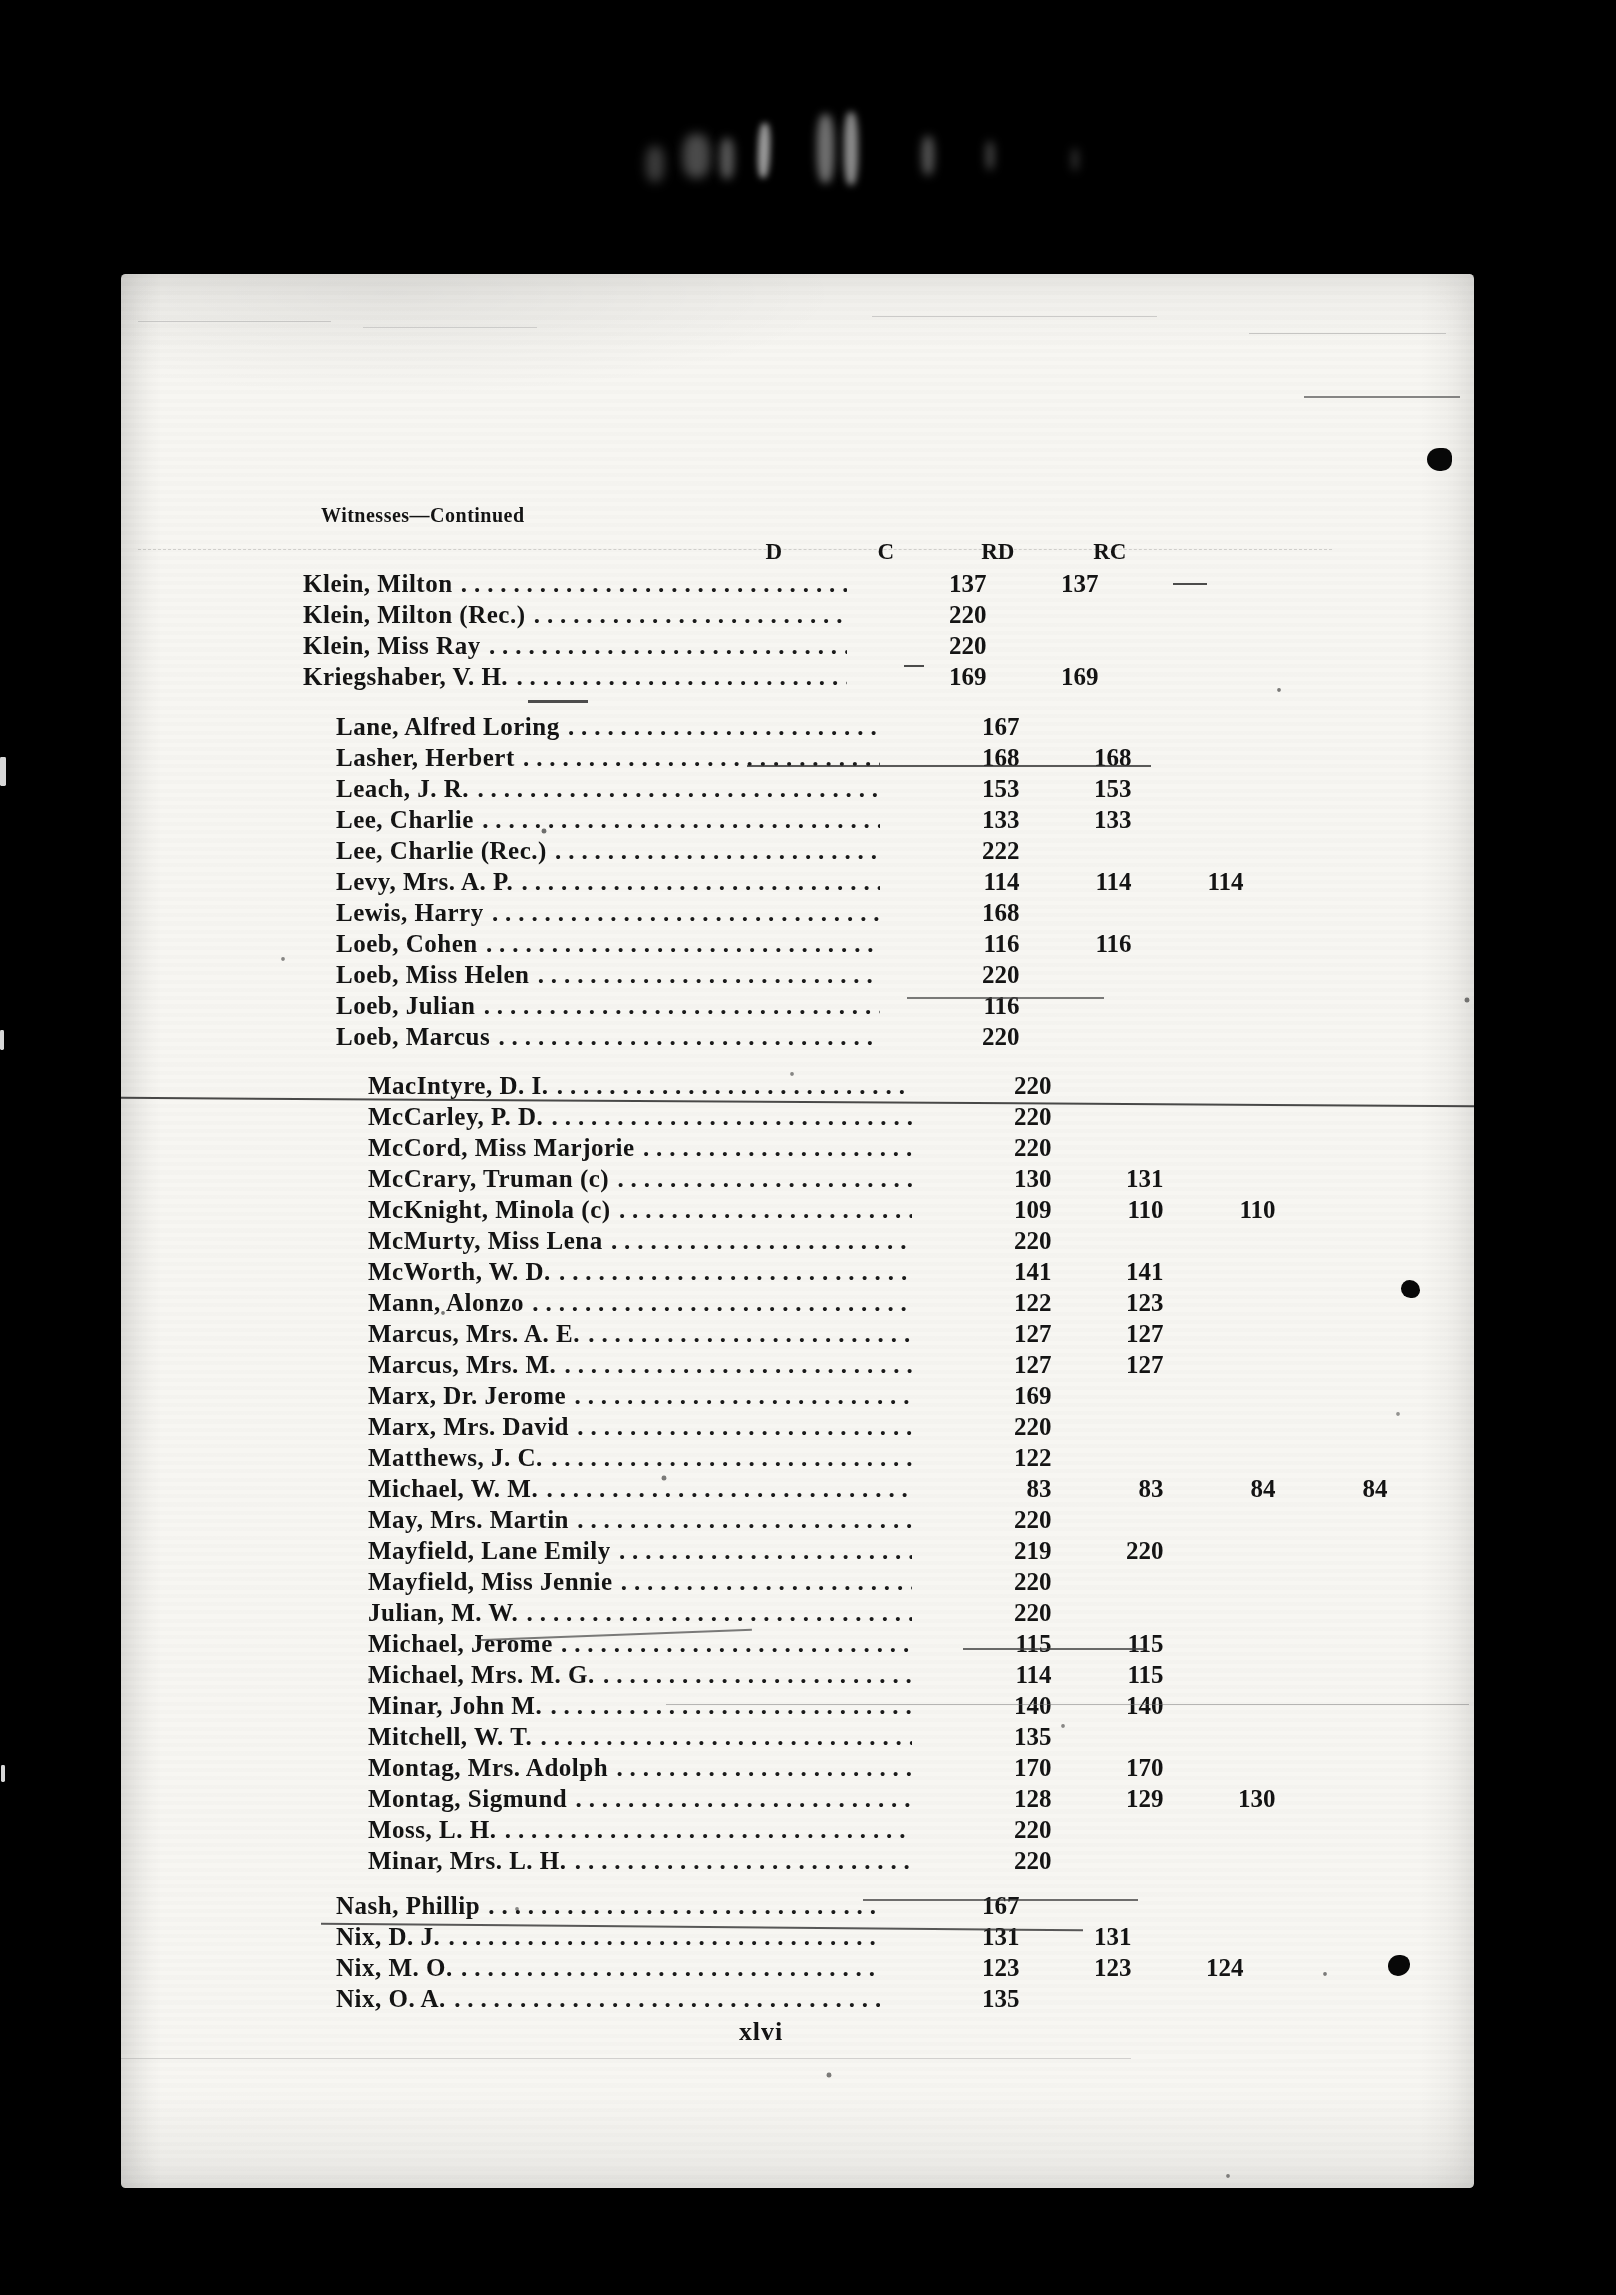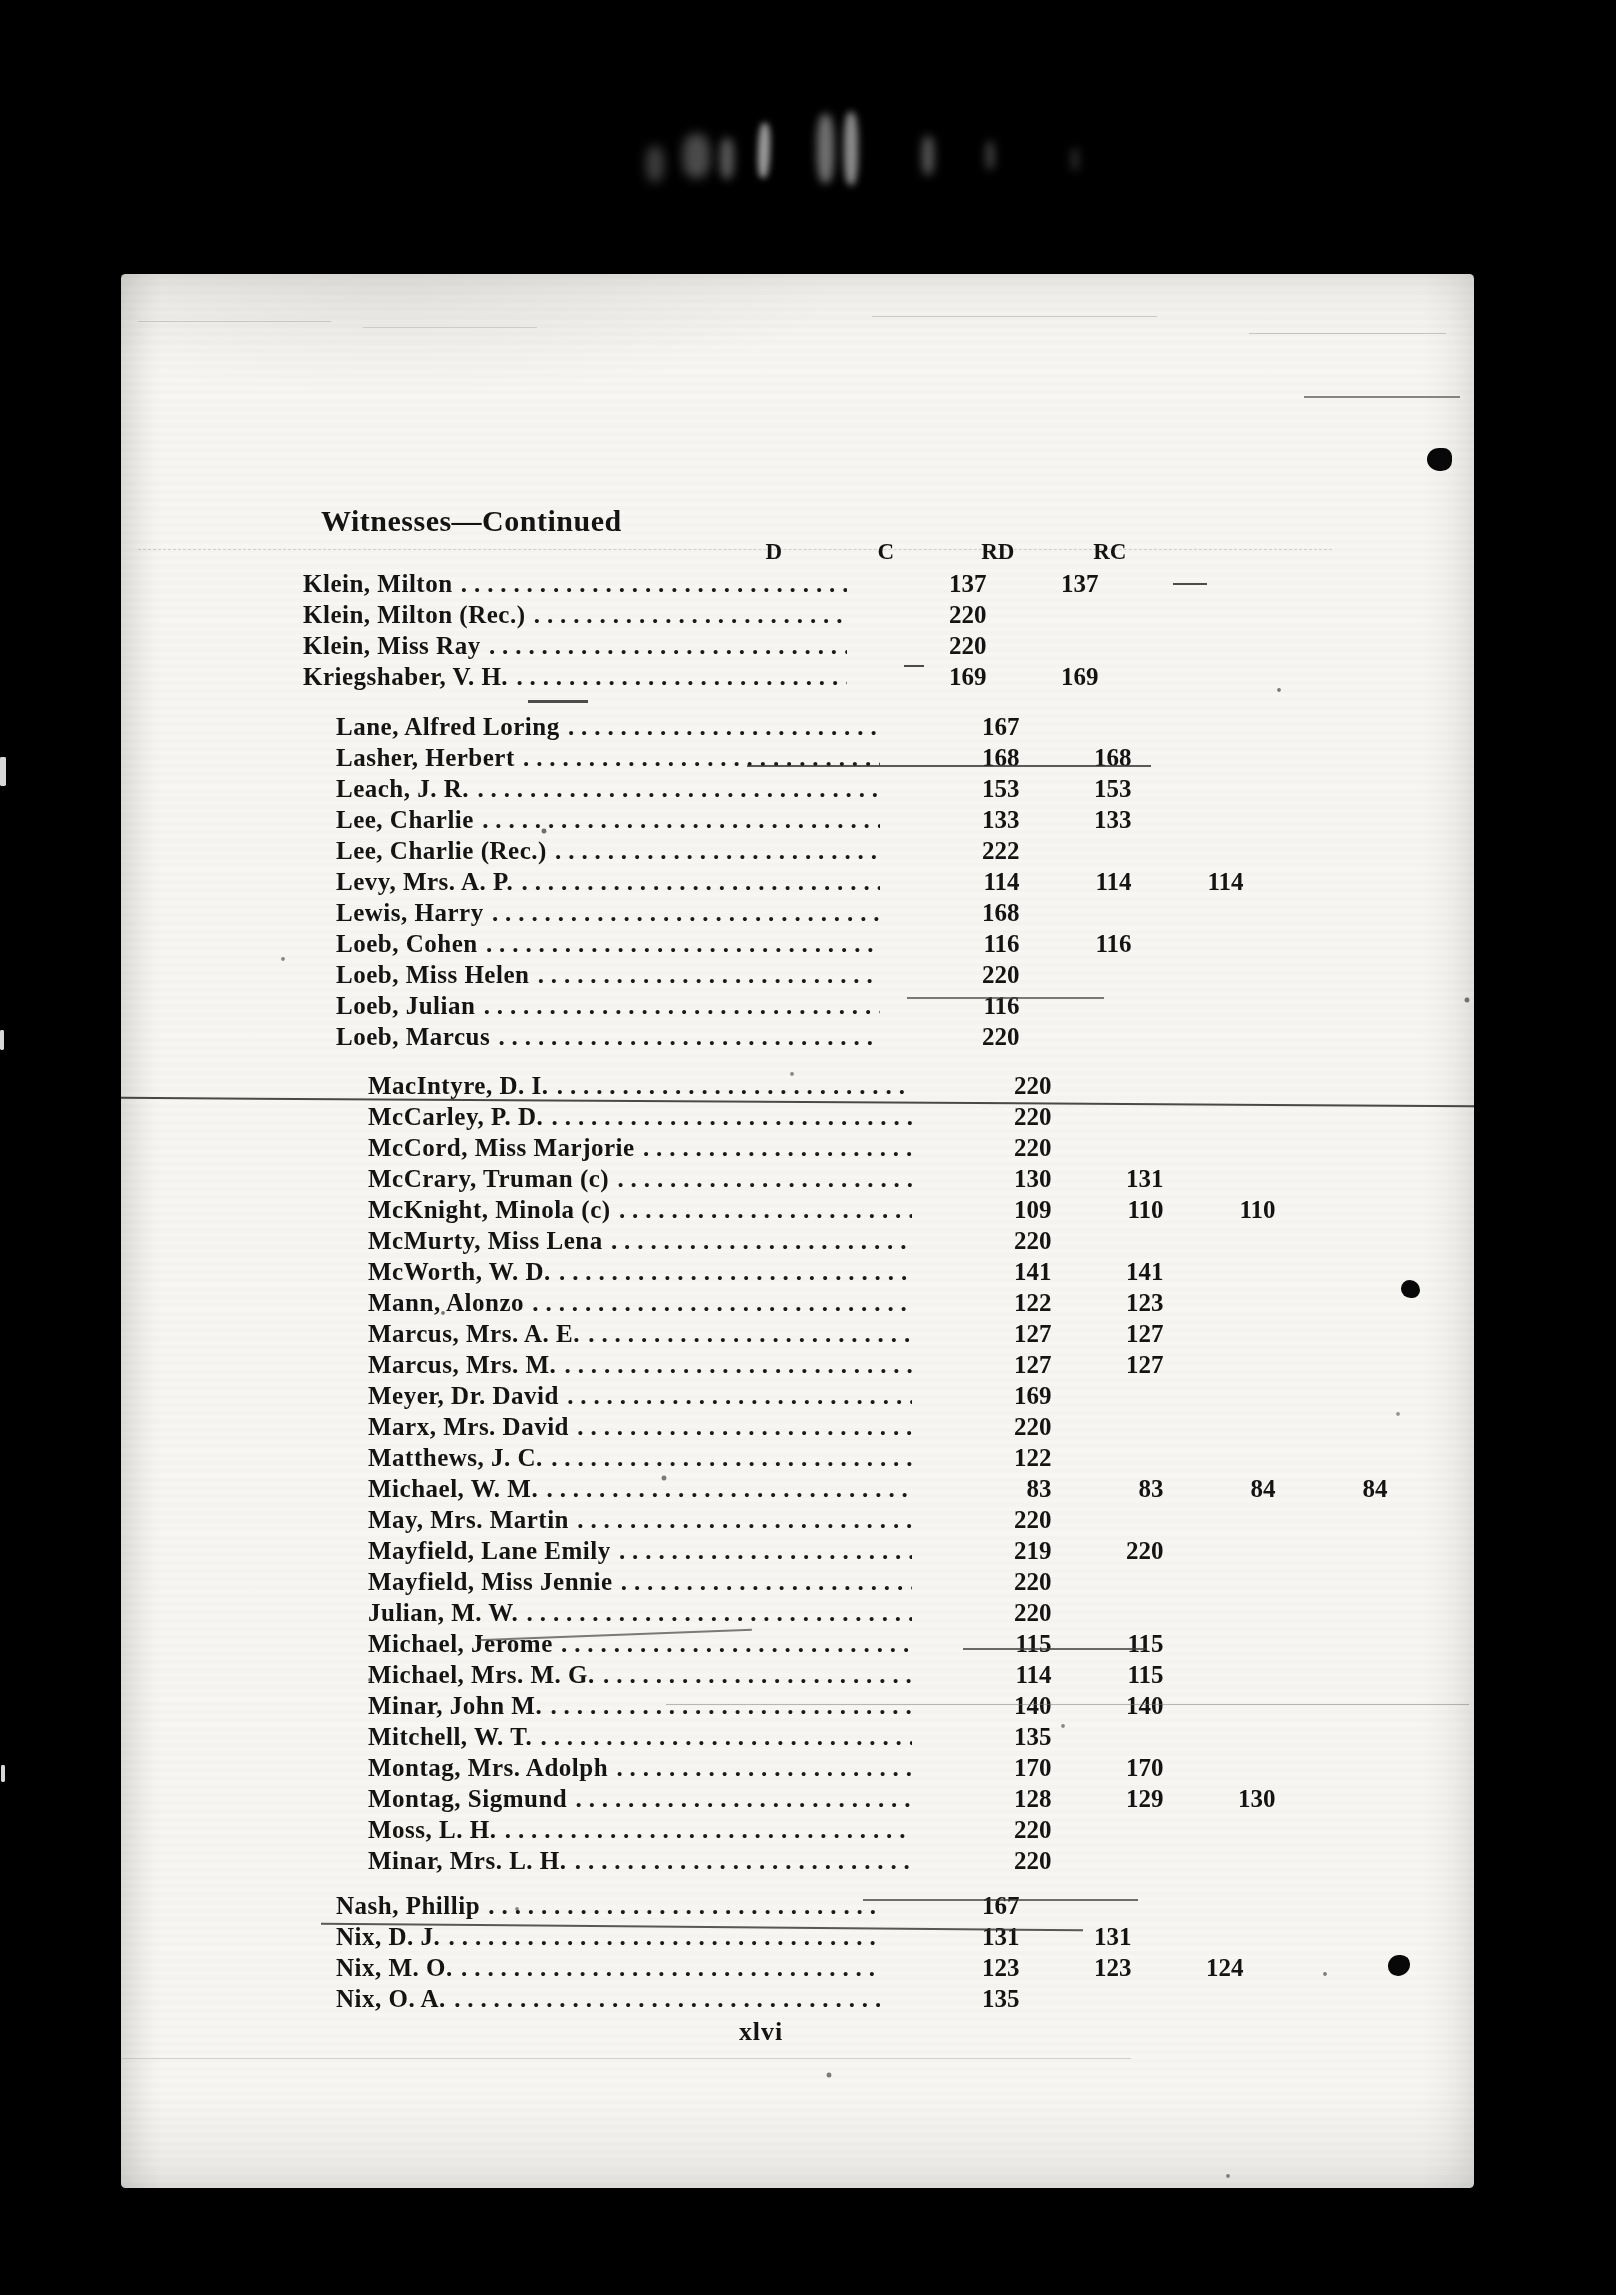--- a/index.html
+++ b/index.html
@@ -16,21 +16,21 @@
       radial-gradient(ellipse 643px 147px at 20% 1%, rgba(0,0,0,.055), transparent 70%),
       linear-gradient(90deg, rgba(0,0,0,.07), transparent 3%),
       linear-gradient(270deg, rgba(0,0,0,.05), transparent 4%),
       linear-gradient(0deg, rgba(0,0,0,.06), transparent 5%),
       linear-gradient(180deg, rgba(0,0,0,.04), transparent 4%),
       repeating-linear-gradient(180deg, rgba(0,0,0,.012) 0 4.1px, transparent 4.1px 8.3px);
     box-shadow: inset 0 0 32px rgba(0,0,0,.09);
   }
   .title{
     position:absolute;left:200px;top:230px;
-    font-size:30px;font-weight:bold;letter-spacing:0.5px;white-space:nowrap;
+    font-size:20px;font-weight:bold;letter-spacing:0.5px;white-space:nowrap;
   }
   
   .headrow{position:absolute;left:11.5px;top:264px;width:100%;display:flex;height:28.5px;line-height:28.5px;}
   .headrow .nameleader{visibility:hidden;}
   .hcell{flex:none;width:112px;box-sizing:border-box;padding-right:27.5px;text-align:center;
          font-size:23px;font-weight:bold;}
   .rows{position:absolute;left:0;top:294px;width:100%;}
   .group{margin:0;}
   .group + .group{margin-top:19px;padding-left:33px;}
   .group.g3{margin-top:18.4px;margin-left:32px;}
@@ -373,21 +373,21 @@
             <span class="leader">......................................................................</span>
           </div>
           <span class="colgap"></span>
           <div class="cell">127</div>
           <div class="cell">127</div>
           <div class="cell"></div>
           <div class="cell"></div>
         </div>
         <div class="row">
           <div class="nameleader">
-            <span class="nm">Meyer, Dr. David</span>
+            <span class="nm">Marx, Dr. Jerome</span>
             <span class="leader">......................................................................</span>
           </div>
           <span class="colgap"></span>
           <div class="cell">169</div>
           <div class="cell"></div>
           <div class="cell"></div>
           <div class="cell"></div>
         </div>
         <div class="row">
           <div class="nameleader">

